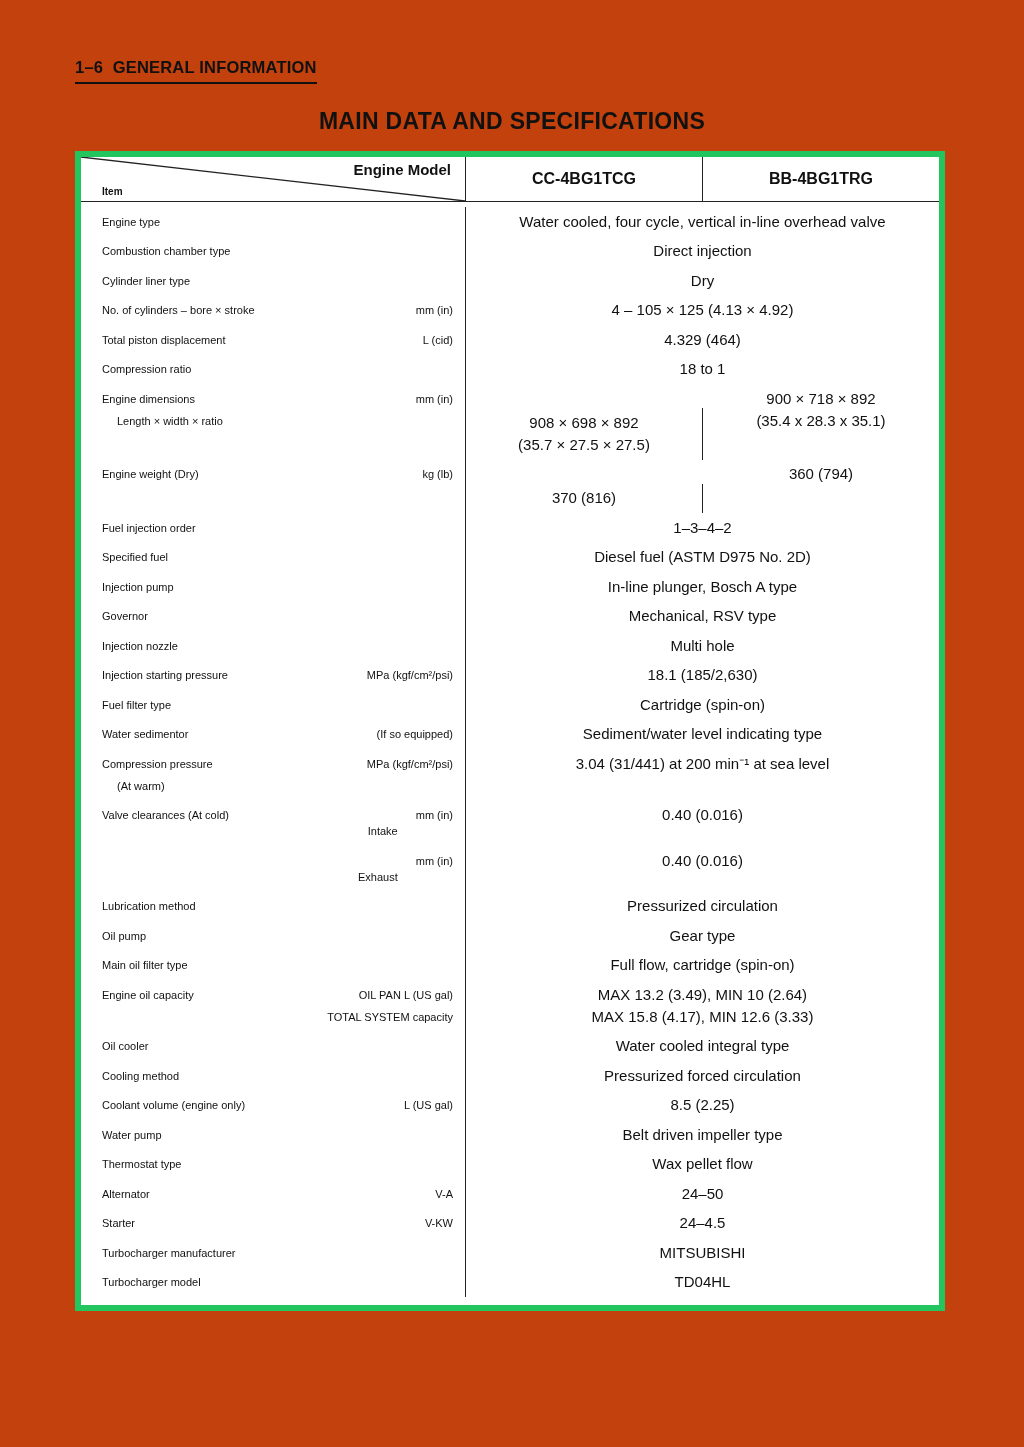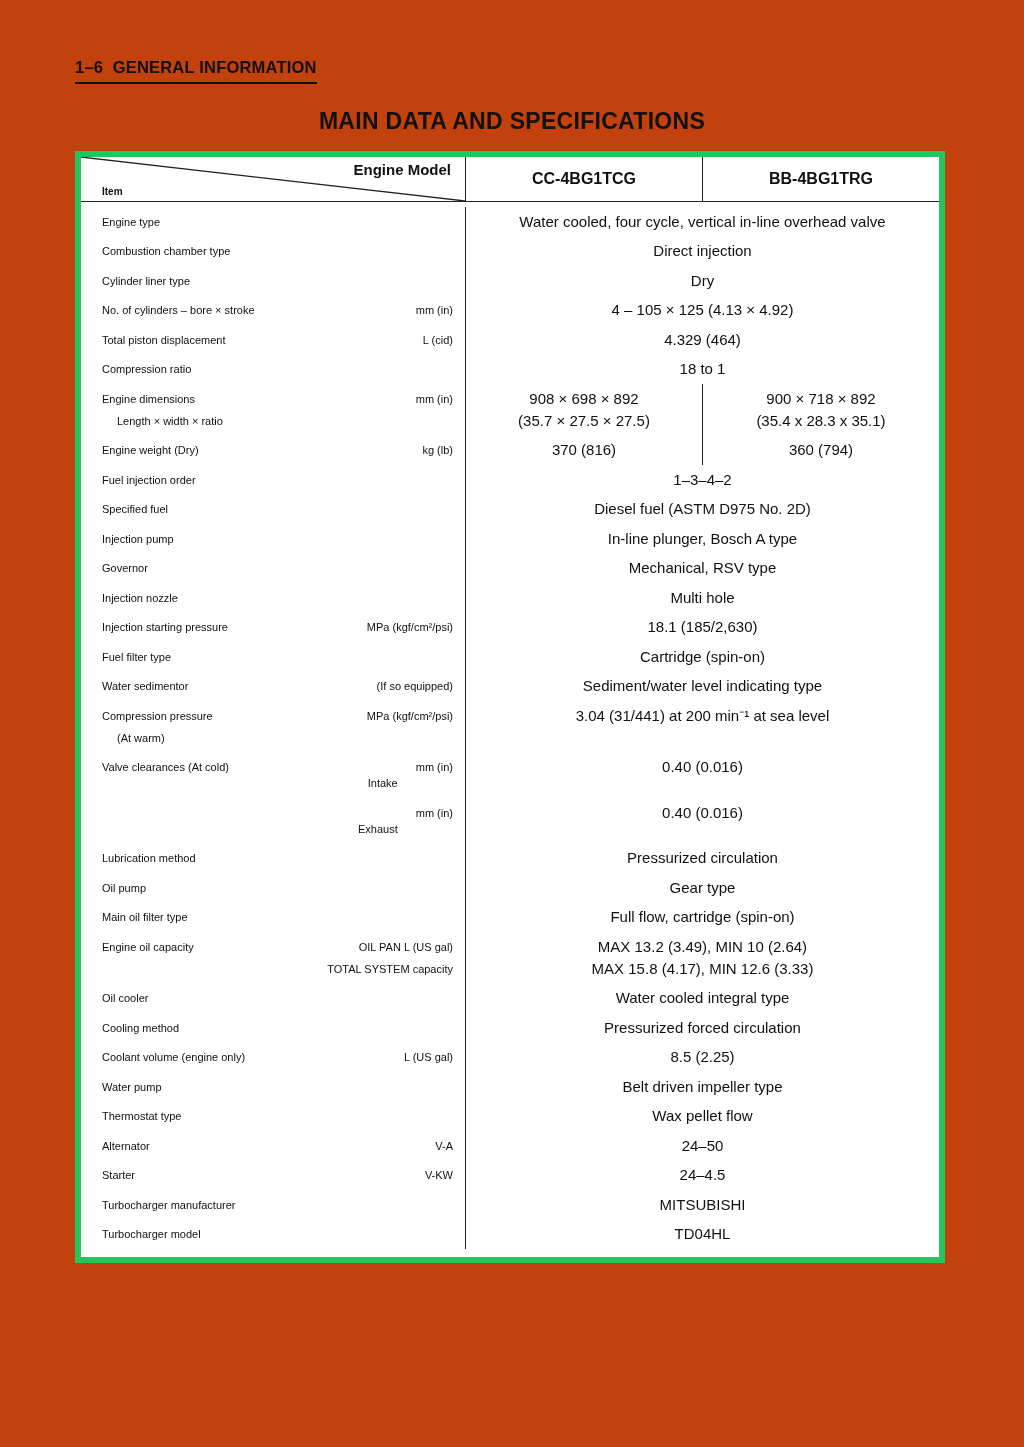--- a/index.html
+++ b/index.html
@@ -92,21 +92,21 @@
   .value-area { flex: 1; display: flex; align-items: stretch; }
   .vcell {
     flex: 1;
     text-align: center;
     font-size: 15px;
     line-height: 22px;
     padding: 3.5px 6px 4px 6px;
     white-space: pre-line;
     box-sizing: border-box;
   }
-  .vcell.divided { border-right: 1.5px solid #222; }
+  .vcell.divided { border-right: 1.5px solid #222; margin-top: 24px; }
 </style>
 </head>
 <body>
 
 <div class="sheet">
 
   <div class="doc-header">1–6  GENERAL INFORMATION</div>
 
   <div class="doc-title">MAIN DATA AND SPECIFICATIONS</div>
 

